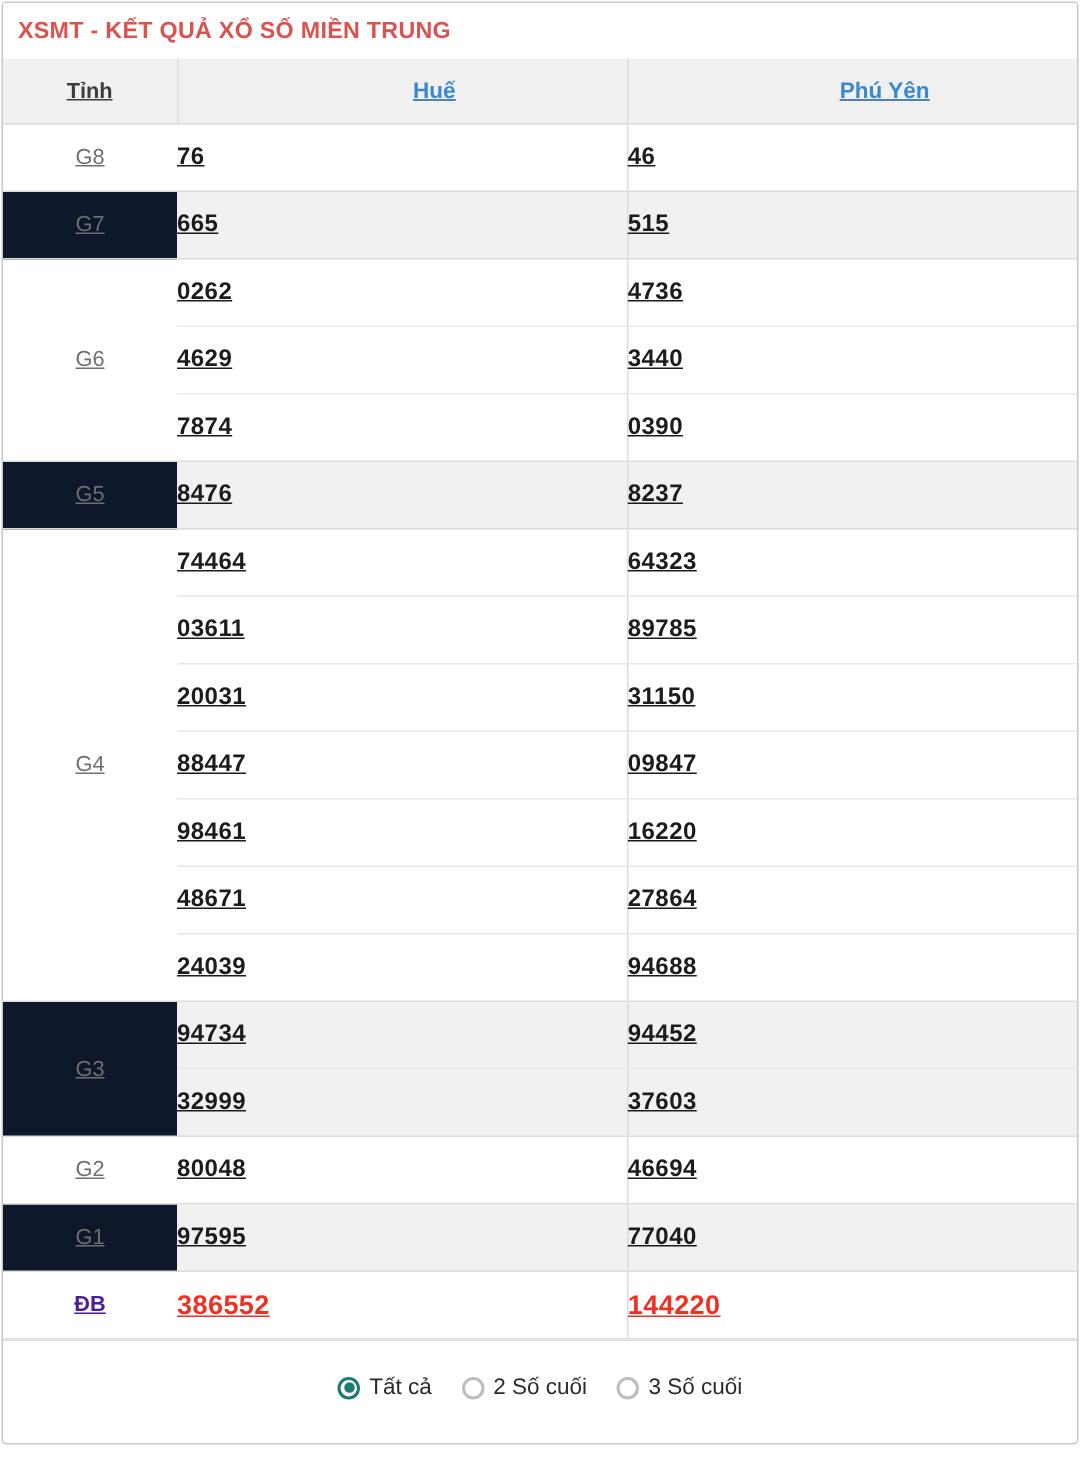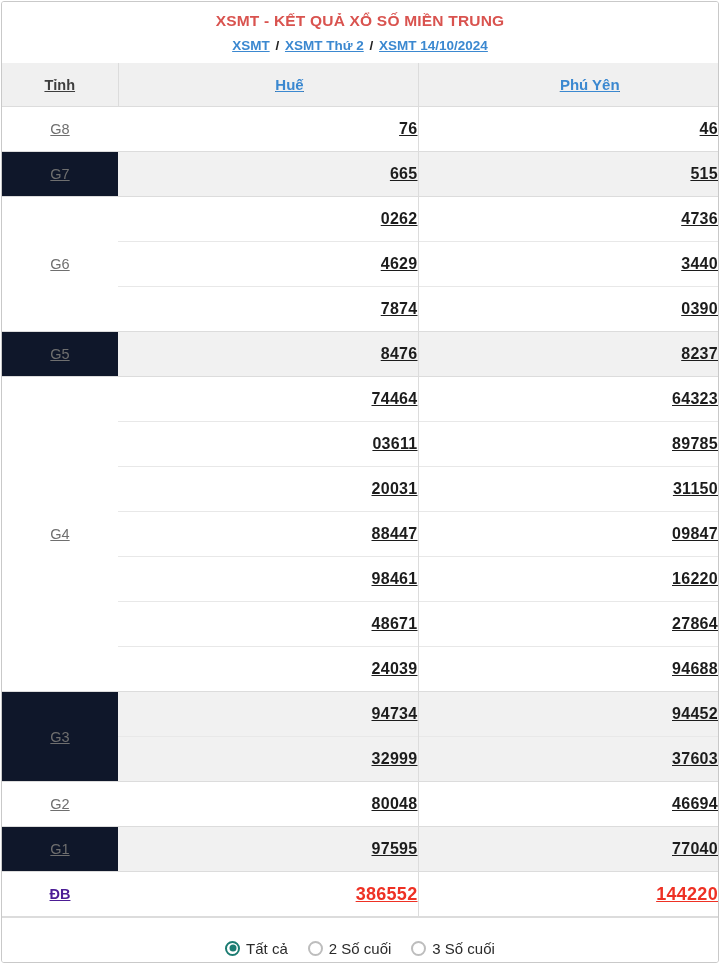--- a/index.html
+++ b/index.html
@@ -36,21 +36,20 @@
     border-radius: 3px;
     background: #ffffff;
     overflow: hidden;
   }
 
   
   .header {
     box-sizing: border-box;
     width: 100%;
     padding: 9px 10px 8px 10px;
-    text-align: center;
     background: #ffffff;
   }
   .header-title {
     color: #d9534f;
     font-size: 15.5px;
     font-weight: 700;
     letter-spacing: .2px;
     line-height: 20px;
     white-space: nowrap;
   }
@@ -117,21 +116,21 @@
   .grp-label {
     text-align: center;
     vertical-align: middle;
     color: #6f6f6f;
     font-size: 14.5px;
     font-weight: 400;
     border-right: 1px solid #dcdcdc;
   }
 
   .num {
-    text-align: right;
+    text-align: left;
     vertical-align: middle;
     font-weight: 700;
     color: #1c1c1c;
     font-size: 16px;
     letter-spacing: .3px;
   }
   .num.right-col {
     border-left: 1px solid #dcdcdc;
   }
 
@@ -162,21 +161,21 @@
     height: 61px;
     border-top: 1px solid #dcdcdc;
     display: flex;
     align-items: center;
     justify-content: center;
     gap: 20px;
     background: #ffffff;
   }
   .radio-opt {
     display: flex;
-    align-items: center;
+    align-items: flex-end;
     gap: 6px;
     font-size: 15px;
     color: #2b2b2b;
     cursor: pointer;
     white-space: nowrap;
   }
   .radio-dot {
     display: inline-block;
     width: 15px;
     height: 15px;
@@ -202,27 +201,20 @@
   }
 </style>
 </head>
 <body>
 
 <div class="page">
   <div class="card">
 
     <div class="header">
       <div class="header-title">XSMT - KẾT QUẢ XỔ SỐ MIỀN TRUNG</div>
-      <div class="breadcrumb">
-        <a href="#">XSMT</a>
-        <span class="crumb-sep">/</span>
-        <a href="#">XSMT Thứ 2</a>
-        <span class="crumb-sep">/</span>
-        <a href="#">XSMT 14/10/2024</a>
-      </div>
     </div>
 
     <table class="result">
       <colgroup>
         <col class="c-label">
           <col class="c-prov">
           <col class="c-prov">
       </colgroup>
       <thead>
         <tr class="row-head">

